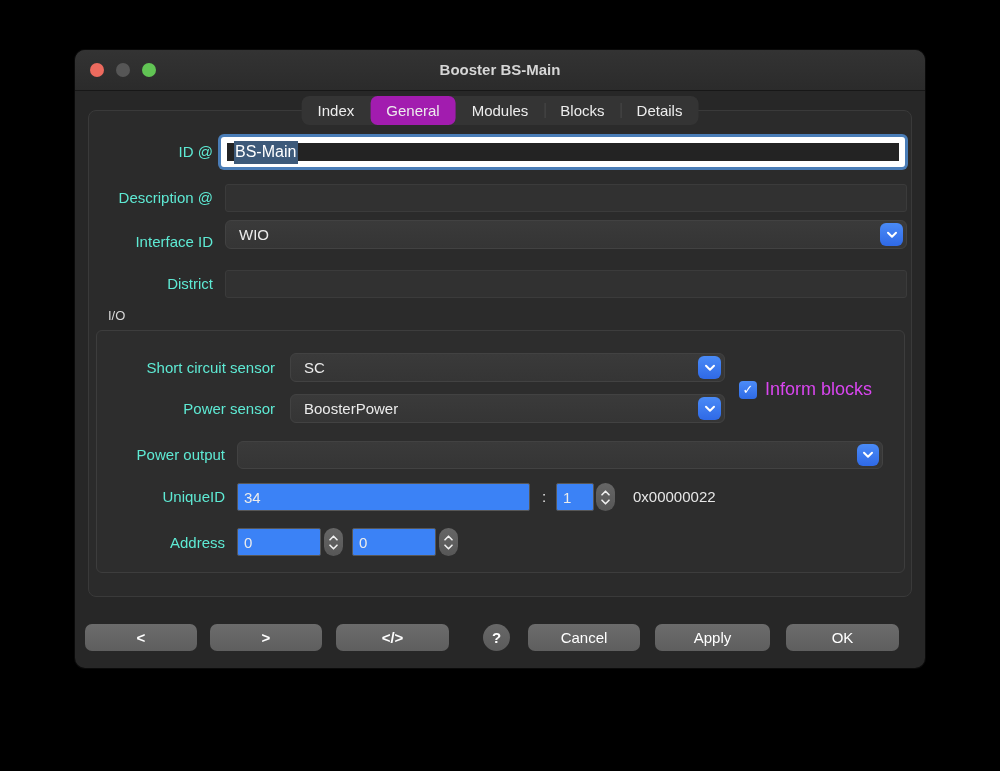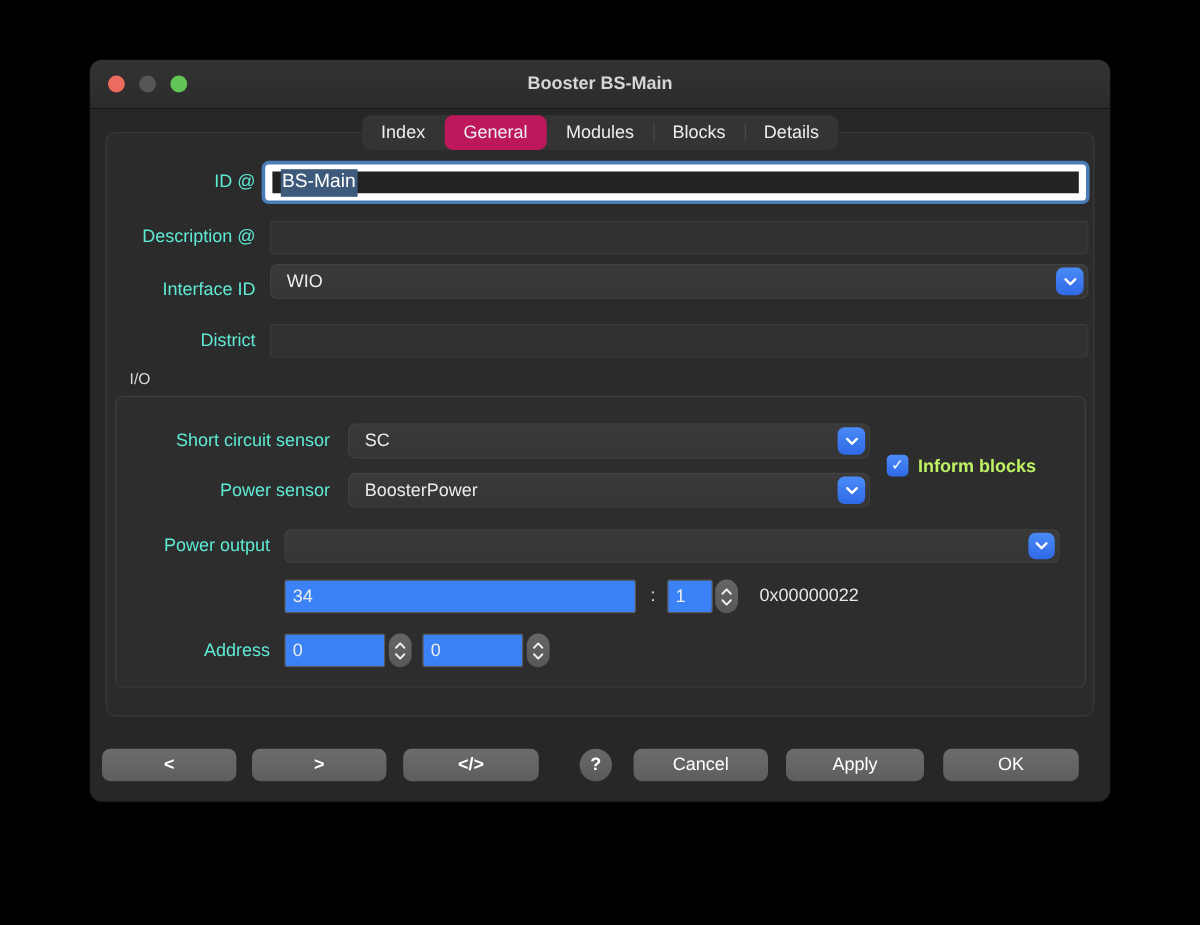--- a/index.html
+++ b/index.html
@@ -39,21 +39,21 @@
   }
   .seg {
     position:relative; padding:0 16px; line-height:29px;
     color:#ededed; font-size:15px; white-space:nowrap; border-radius:7px;
     cursor:default;
   }
   .seg + .seg::before {
     content:""; position:absolute; left:0; top:7px; bottom:7px;
     width:1px; background:#4a4a4a;
   }
-  .seg.active { background:#be185d; }
+  .seg.active { background:#a21caf; }
   .seg.active::before, .seg.active + .seg::before { display:none; }
 
   
   .panel {
     position:absolute; left:13px; top:60px; width:824px; height:487px;
     background:#2b2b2b; border:1px solid #3a3a3a; border-radius:8px;
     box-sizing:border-box;
   }
 
   .row-label {
@@ -102,21 +102,21 @@
   }
 
   
   .check-row { position:absolute; left:664px; top:329px; display:flex; align-items:center; gap:8px; }
   .checkbox {
     width:18px; height:18px; border-radius:4px;
     background:linear-gradient(#4c8cf8,#2e6ae6);
     color:#fff; font-size:13px; font-weight:bold;
     display:flex; align-items:center; justify-content:center;
   }
-  .check-label { color:#bef264; font-size:15px; font-weight:bold; }
+  .check-label { color:#d946ef; font-size:18px; font-weight:normal; }
 
   
   .num-field {
     position:absolute; background:#3b82f6; border:1px solid #575757;
     border-radius:2px; box-sizing:border-box; height:28px;
     color:#ececec; font-size:15px; padding:0 6px;
     font-family:inherit; outline:none;
   }
   .stepper {
     position:absolute; width:19px; height:28px; border-radius:10px;
@@ -215,20 +215,21 @@
   <div class="row-label" style="left:21px;width:129px;top:391px;line-height:28px;">Power output</div>
   <div class="combo" style="left:162px;top:391px;width:646px;height:28px;">
     <span class="val"></span>
     <span class="dd-btn" style="top:2px;width:22px;height:22px;">
       <svg width="12" height="8" viewBox="0 0 12 8">
         <path d="M2 1.8 L6 5.8 L10 1.8" stroke="#fff" stroke-width="2" fill="none" stroke-linecap="round" stroke-linejoin="round"></path>
       </svg>
     </span>
   </div>
 
+  <div class="row-label" style="left:21px;width:129px;top:433px;line-height:28px;">UniqueID</div>
   <input class="num-field" style="left: 162px; top: 433px; width: 293px;" value="34">
   <span class="colon" style="left:467px;top:433px;line-height:28px;">:</span>
   <input class="num-field" style="left: 481px; top: 433px; width: 38px;" value="1">
   <div class="stepper" style="left:521px;top:433px;">
     <svg width="9" height="6" viewBox="0 0 9 6">
       <path d="M1 4.8 L4.5 1.2 L8 4.8" stroke="#f0f0f0" stroke-width="1.6" fill="none" stroke-linecap="round" stroke-linejoin="round"></path>
     </svg>
     <svg width="9" height="6" viewBox="0 0 9 6">
       <path d="M1 1.2 L4.5 4.8 L8 1.2" stroke="#f0f0f0" stroke-width="1.6" fill="none" stroke-linecap="round" stroke-linejoin="round"></path>
     </svg>

